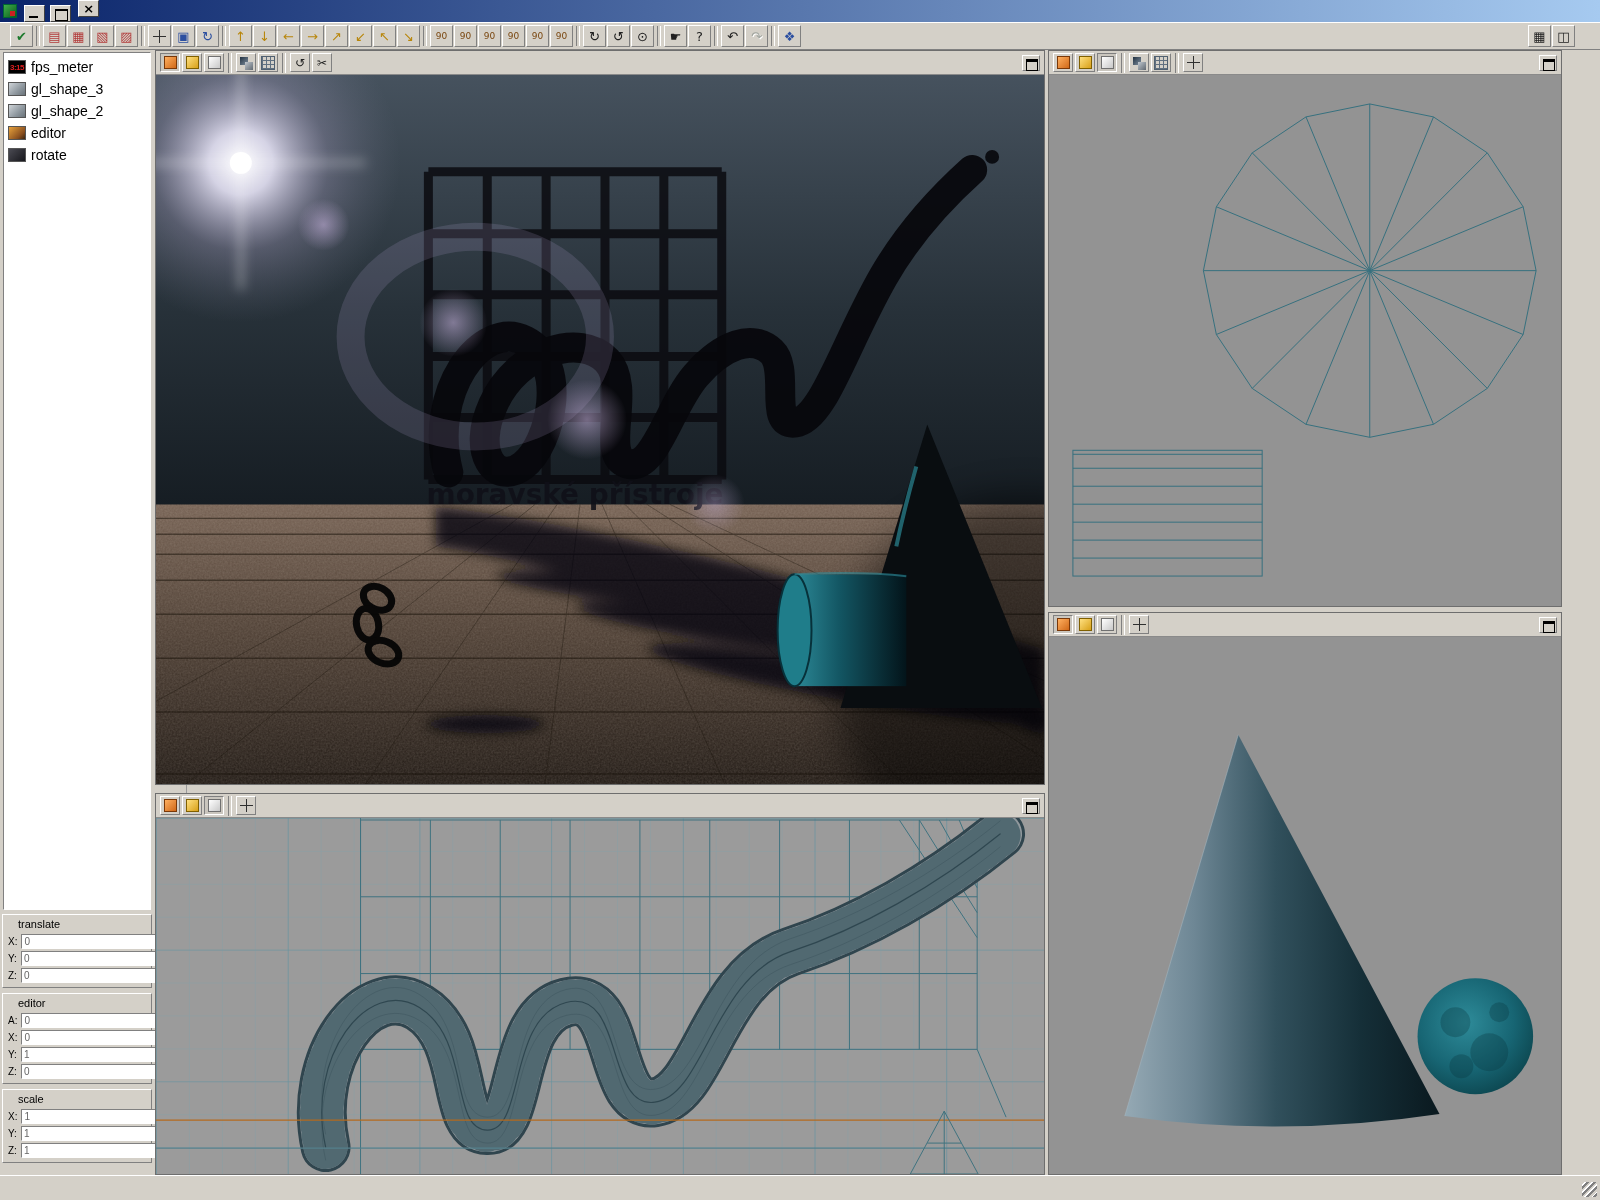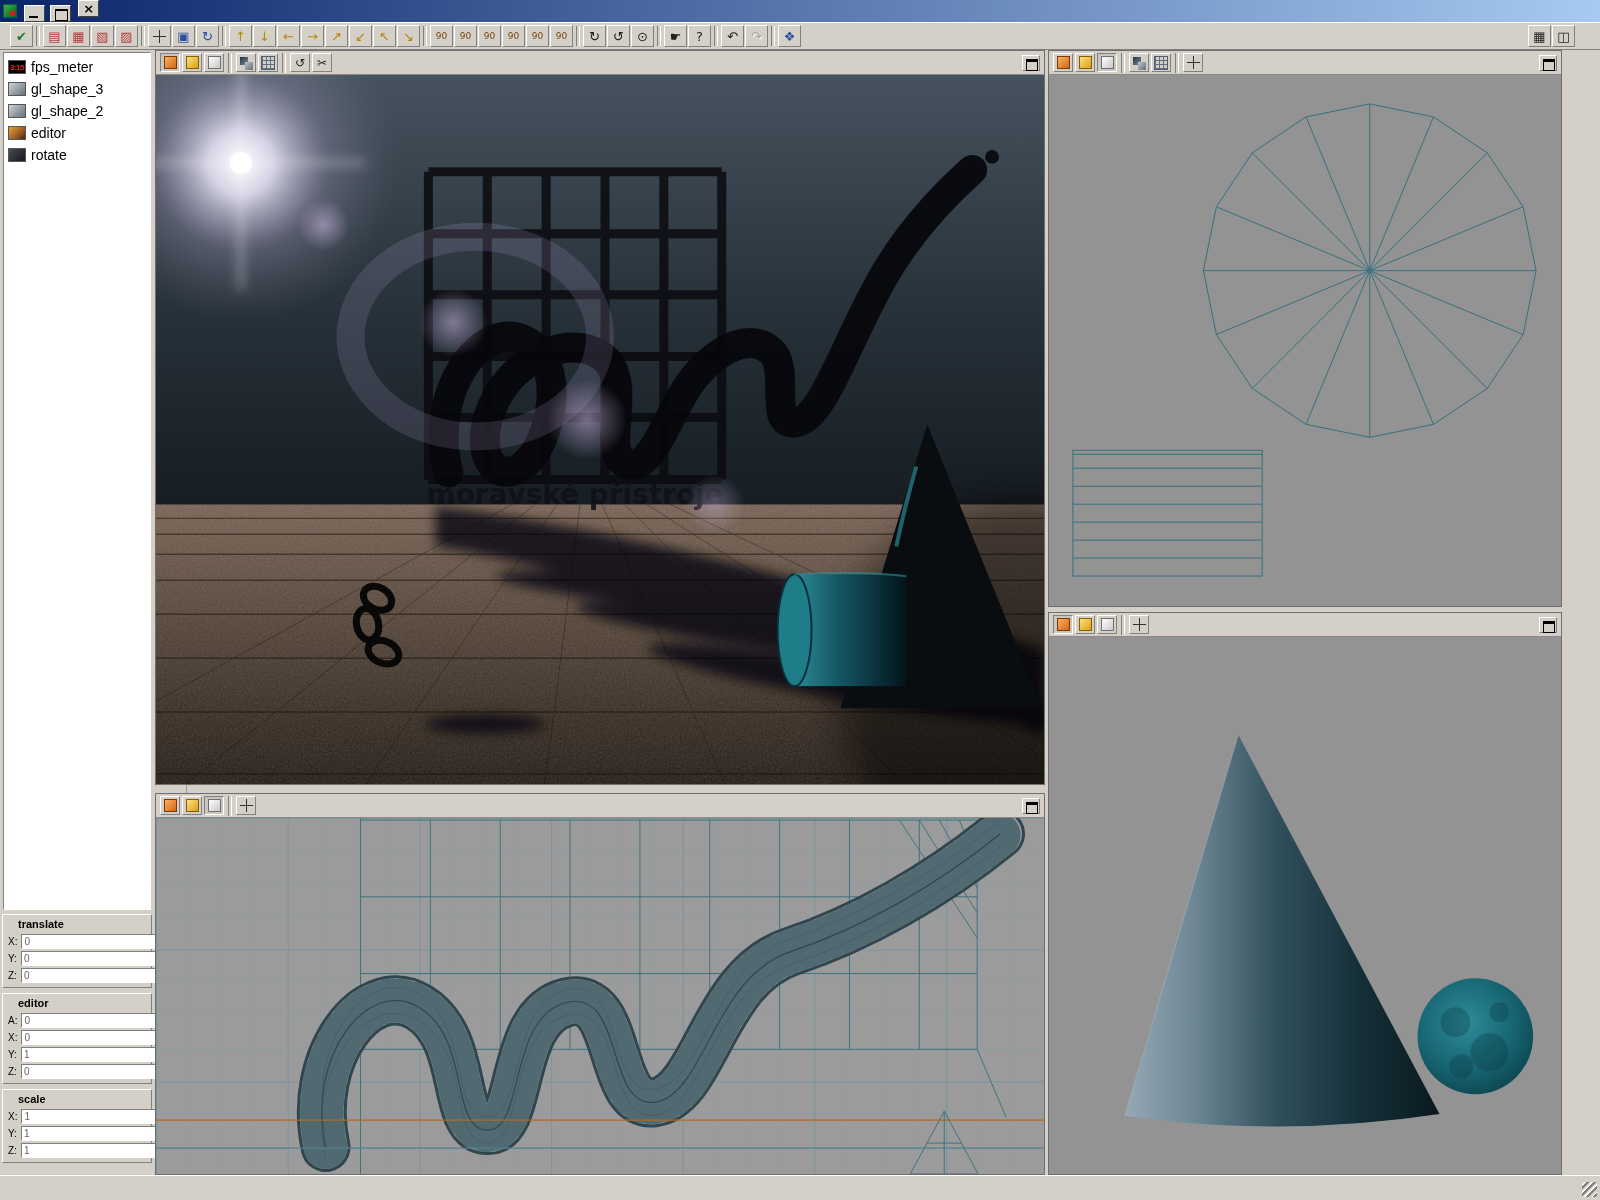--- a/index.html
+++ b/index.html
@@ -46,21 +46,21 @@
   .obj-icon{width:18px;height:14px;border:1px solid #555;display:flex;align-items:center;justify-content:center;flex:none}
   .obj-icon[data-kind="fps"]{background:#000;color:#e02020;font-size:8px;font-weight:bold;letter-spacing:-0.5px}
   .obj-icon[data-kind="shape"]{background:linear-gradient(135deg,#cfd4d8,#8e979e 60%,#6a737a)}
   .obj-icon[data-kind="floor"]{background:linear-gradient(135deg,#e8a23c,#8a4f1e 70%,#3a2410)}
   .obj-icon[data-kind="logo"]{background:linear-gradient(135deg,#4a4a52,#17171c)}
   .obj-label{font-size:14px}
 
   
   #transform-panel{position:absolute;left:2px;top:864px;width:150px}
   .tgroup{border:1px solid;border-color:#fff #808080 #808080 #fff;margin-bottom:5px;padding-bottom:3px;background:var(--chrome,#d4d0c8)}
-  .tgroup h3{font-size:11px;font-weight:bold;padding:3px 0 3px 15px}
+  .tgroup h3{font-size:11px;font-weight:normal;padding:3px 0 3px 15px}
   .trow{display:flex;align-items:center;gap:4px;padding:1px 5px}
   .trow label{font-size:10px;width:12px}
   .trow input{flex:1;height:15px;border:1px solid;border-color:#808080 #fff #fff #808080;background:#fff;
     font-size:10px;color:#666;padding:0 2px;font-family:"Liberation Sans",sans-serif}
 
   
   .viewport{position:absolute;border:1px solid #6e6e6e;background:var(--viewport-bg,#939393)}
   .vp-header{height:24px;display:flex;align-items:center;padding:1px 4px;background:var(--chrome,#d4d0c8);border-bottom:1px solid #8a8a8a}
   .vicon{width:20px;height:19px;margin-right:2px;display:inline-flex;align-items:center;justify-content:center;position:relative;
     font-family:"DejaVu Sans",sans-serif;font-size:12px;background:var(--chrome,#d4d0c8);border:1px solid;border-color:#fff #808080 #808080 #fff;color:#202020}

